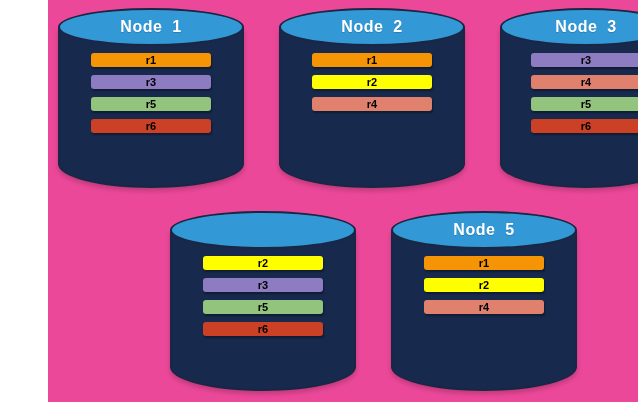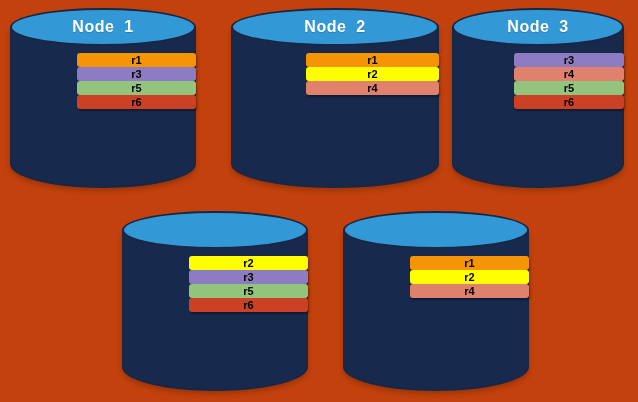--- a/index.html
+++ b/index.html
@@ -71,54 +71,55 @@
 
   
   .bars {
     position: absolute;
     left: 0;
     top: 45px;
     width: 100%;
     z-index: 3;
     display: flex;
     flex-direction: column;
-    align-items: flex-end;
+    align-items: center;
+    gap: 8px;
   }
 
   .bar {
     width: 64%;
     height: 14px;
     border-radius: 3px;
     display: flex;
     align-items: center;
     justify-content: center;
     font-size: 11px;
     font-weight: bold;
     color: #000000;
     line-height: 1;
     box-shadow: 1px 2px 2px rgba(0,0,0,0.35);
     box-sizing: border-box;
   }
 </style>
 </head>
 <body>
 
-<div id="diagram" style="background: #c2410c;">
+<div id="diagram" style="background: #ec4899; margin-left: 48px;">
     <div class="node" style="left: 10px; top: 8px; width: 186px; height: 180px;">
       <div class="cyl-body" style="background: rgb(23, 41, 77); border-color: rgb(26, 39, 68);"></div>
       <div class="cyl-top" style="background: rgb(51, 153, 214); border-color: rgb(26, 39, 68);"></div>
       <div class="node-label">Node  1</div>
       <div class="bars">
         <div class="bar" style="background: rgb(245, 149, 5);">r1</div>
         <div class="bar" style="background: rgb(142, 124, 195);">r3</div>
         <div class="bar" style="background: rgb(147, 196, 125);">r5</div>
         <div class="bar" style="background: rgb(204, 65, 37);">r6</div>
       </div>
     </div>
-    <div class="node" style="left: 231px; top: 8px; width: 208px; height: 180px;">
+    <div class="node" style="left: 231px; top: 8px; width: 186px; height: 180px;">
       <div class="cyl-body" style="background: rgb(23, 41, 77); border-color: rgb(26, 39, 68);"></div>
       <div class="cyl-top" style="background: rgb(51, 153, 214); border-color: rgb(26, 39, 68);"></div>
       <div class="node-label">Node  2</div>
       <div class="bars">
         <div class="bar" style="background: rgb(245, 149, 5);">r1</div>
         <div class="bar" style="background: rgb(255, 255, 0);">r2</div>
         <div class="bar" style="background: rgb(224, 129, 110);">r4</div>
       </div>
     </div>
     <div class="node" style="left: 452px; top: 8px; width: 172px; height: 180px;">
@@ -138,19 +139,20 @@
       <div class="bars">
         <div class="bar" style="background: rgb(255, 255, 0);">r2</div>
         <div class="bar" style="background: rgb(142, 124, 195);">r3</div>
         <div class="bar" style="background: rgb(147, 196, 125);">r5</div>
         <div class="bar" style="background: rgb(204, 65, 37);">r6</div>
       </div>
     </div>
     <div class="node" style="left: 343px; top: 211px; width: 186px; height: 180px;">
       <div class="cyl-body" style="background: rgb(23, 41, 77); border-color: rgb(26, 39, 68);"></div>
       <div class="cyl-top" style="background: rgb(51, 153, 214); border-color: rgb(26, 39, 68);"></div>
+      <div class="node-label">Node  5</div>
       <div class="bars">
         <div class="bar" style="background: rgb(245, 149, 5);">r1</div>
         <div class="bar" style="background: rgb(255, 255, 0);">r2</div>
         <div class="bar" style="background: rgb(224, 129, 110);">r4</div>
       </div>
     </div>
   </div>
 
 </body></html>

